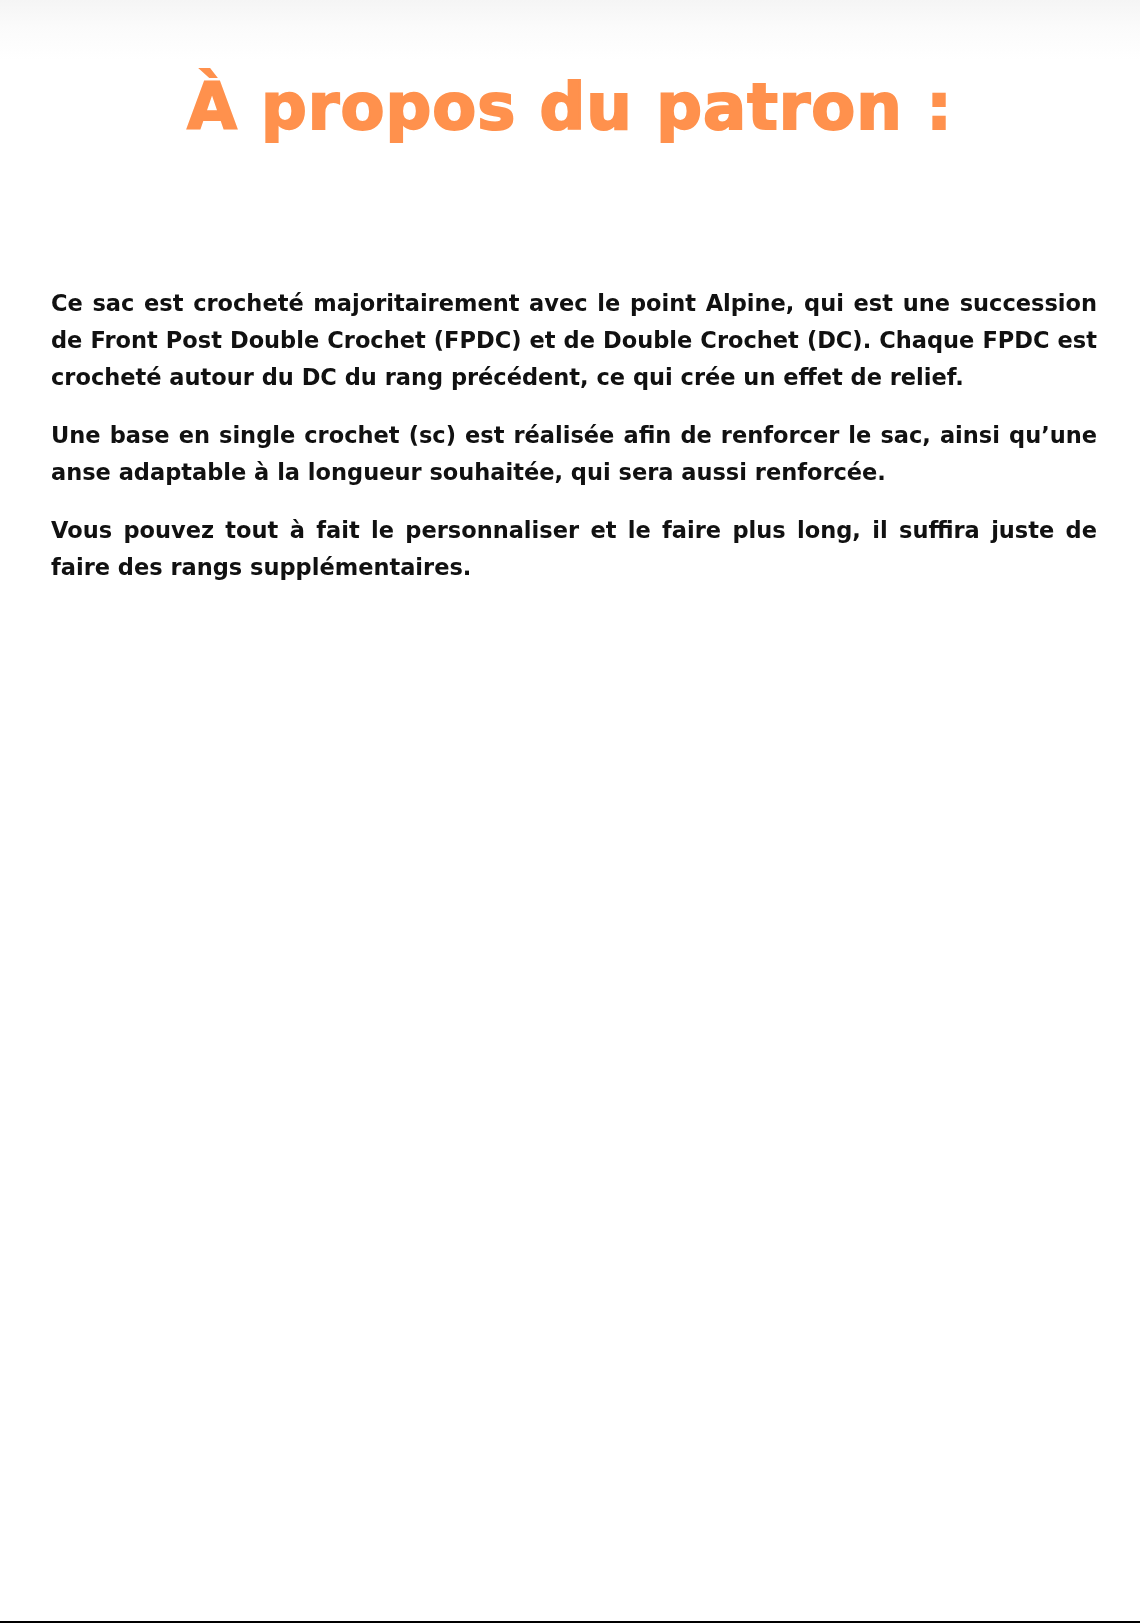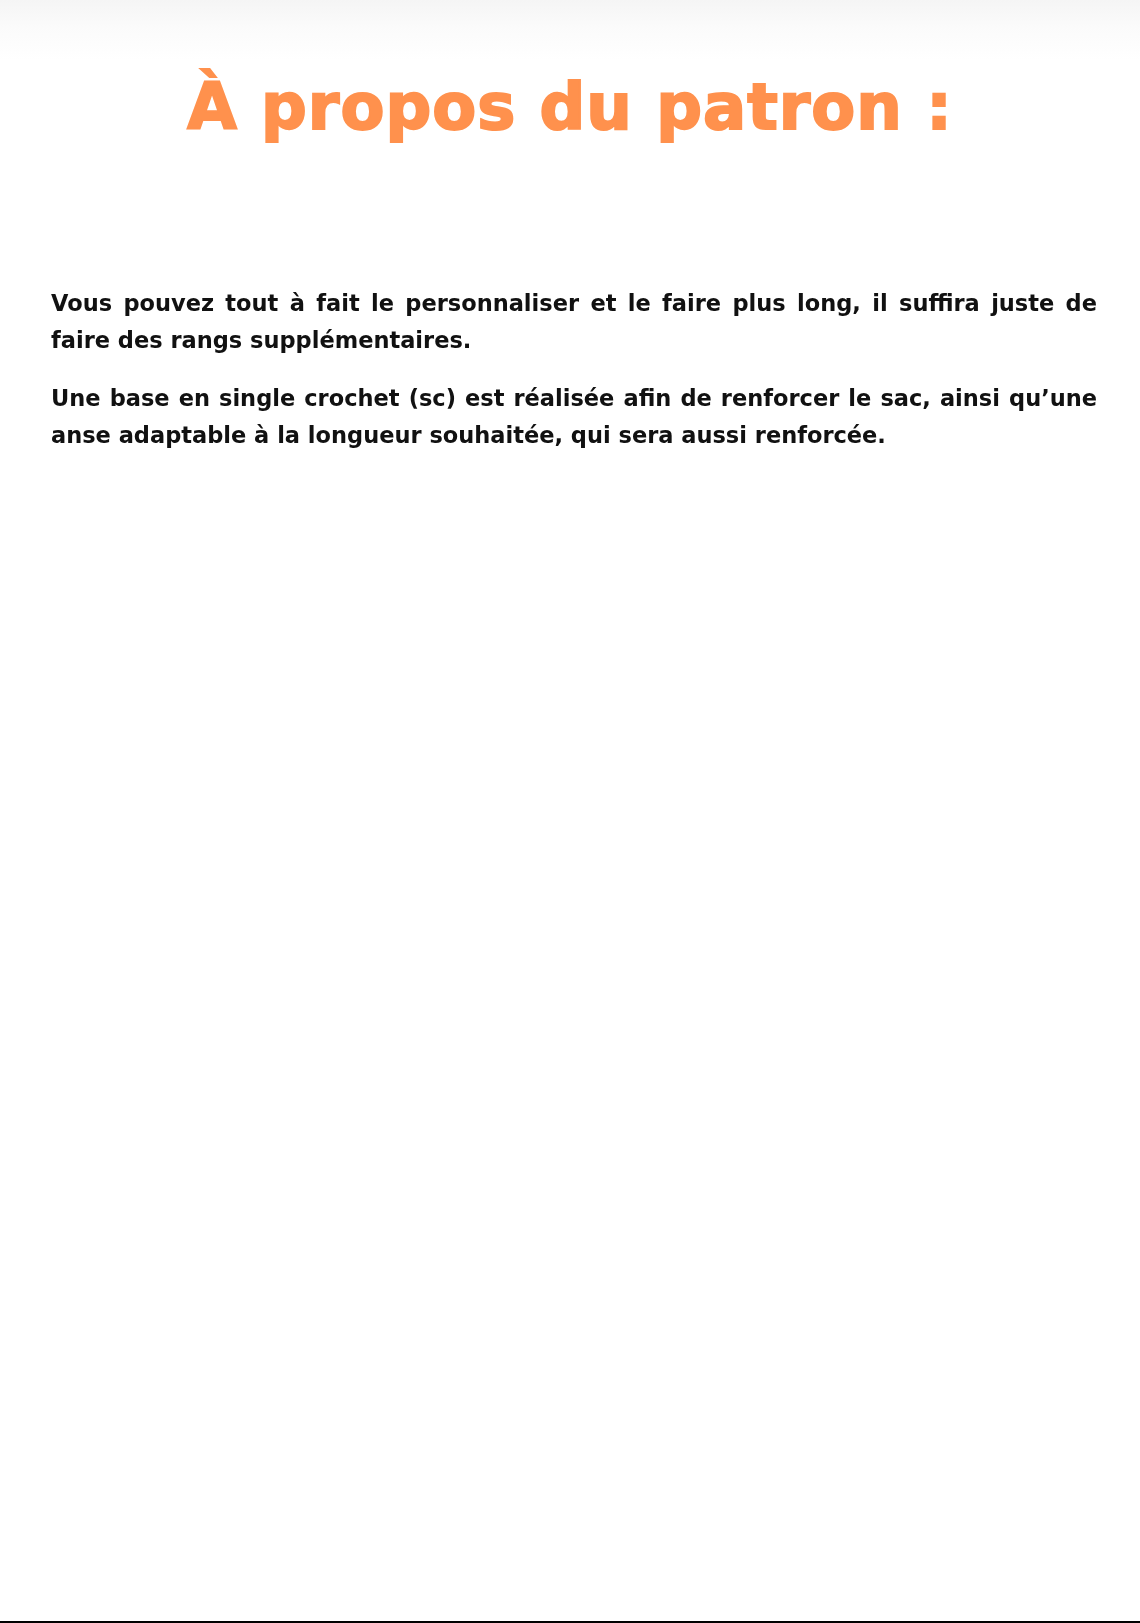--- a/index.html
+++ b/index.html
@@ -71,18 +71,19 @@
   </style>
 </head>
 <body>
 
 <div class="top-shade"></div>
 
 <div class="page">
   <h1 class="title">À propos du patron :</h1>
 
   <div class="body-text">
+    <p class="first">Ce sac est crocheté majoritairement avec le point Alpine, qui est une succession de Front Post Double Crochet (FPDC) et de Double Crochet (DC). Chaque FPDC est crocheté autour du DC du rang précédent, ce qui crée un effet de relief.</p>
+    <p>Une base en single crochet (sc) est réalisée afin de renforcer le sac, ainsi qu’une anse adaptable à la longueur souhaitée, qui sera aussi renforcée.</p>
     <p>Vous pouvez tout à fait le personnaliser et le faire plus long, il suffira juste de faire des rangs supplémentaires.</p>
-    <p>Une base en single crochet (sc) est réalisée afin de renforcer le sac, ainsi qu’une anse adaptable à la longueur souhaitée, qui sera aussi renforcée.</p>
   </div>
 </div>
 
 <div class="bottom-rule"></div>
 
 </body></html>

